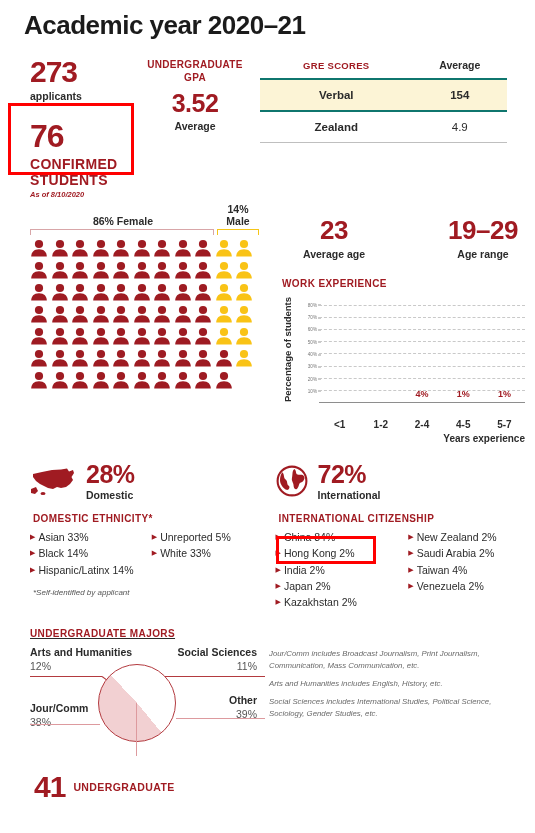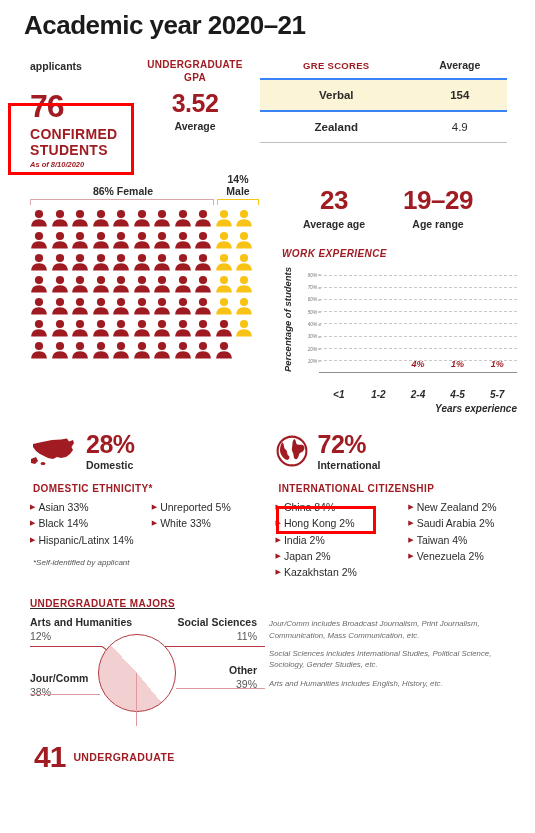--- a/index.html
+++ b/index.html
@@ -63,21 +63,21 @@
   
   table.gre { width: 100%; border-collapse: collapse; font-size: 11px; }
   table.gre th {
     font-size: 9.5px; font-weight: bold; color: #a01b22;
     letter-spacing: 0.3px; padding: 0 0 7px 0; text-transform: uppercase;
   }
   table.gre th.avg { color: #2b2b2b; font-size: 10.5px; letter-spacing: 0; text-transform: none;}
   table.gre td { padding: 9px 0; text-align: center; }
   tr.shaded { background: #fcf4d6; }
   tr.shaded td { font-weight: bold; }
-  .rule-gold { border-top: 2px solid #3b82f6; }
+  .rule-gold { border-top: 2px solid #0f766e; }
   .rule-grey { border-top: 1.5px solid #bfbfbf; }
   td.label-cell { font-weight: bold; font-size: 11.5px; }
   td.val-cell { font-weight: normal; font-size: 11.5px; }
 
   
   .mid-row { display: flex; padding: 14px 0 0 0; }
   .col-people { width: 262px; padding-left: 30px; }
   .col-age { flex: 1; }
 
   .gender-legend { display: flex; align-items: flex-end; font-size: 10.5px;
@@ -88,27 +88,27 @@
   .brk { height: 6px; }
   .brk-f { width: 184px; border: 1.5px solid #d8a6a8; border-bottom: none; }
   .brk-m { width: 42px; border: 1.5px solid #f5c518; border-bottom: none; margin-left: 3px; }
 
   .people-grid { margin-top: 4px; }
   .people-row { display: flex; height: 22px; }
   .person { width: 20.5px; height: 20px; }
   .person svg { display: block; }
 
   
-  .age-wrap { display: flex; padding-left: 20px; padding-top: 2px; }
+  .age-wrap { display: flex; padding-left: 20px; padding-top: 2px; justify-content: space-between; }
   .age-item { width: 104px; text-align: center; }
   .age-num { font-size: 26px; font-weight: bold; color: #a01b22; letter-spacing: -0.5px; }
   .age-lbl { font-size: 10.5px; font-weight: bold; color: #2b2b2b; margin-top: 2px;}
 
   
-  .we-wrap { padding: 18px 18px 0 20px; font-style: italic; }
+  .we-wrap { padding: 18px 10px 0 20px; }
   .we-title { font-size: 10px; font-weight: bold; color: #a01b22;
               letter-spacing: 0.4px; margin-bottom: 6px; }
   .chart-box { display: flex; height: 120px; }
   .y-axis-title {
     writing-mode: vertical-rl; transform: rotate(180deg);
     font-size: 9.5px; font-weight: bold; color: #2b2b2b;
     text-align: center; width: 13px; height: 108px;
   }
   .y-ticks { width: 24px; height: 108px; position: relative; }
   .y-tick { position: absolute; right: 2px; font-size: 4.6px; color: #777;
@@ -189,20 +189,21 @@
 </head>
 <body>
 
 <div class="page">
 
   <div class="page-title">Academic year 2020–21</div>
 
   <div class="top-row">
 
     <div class="col-applicants">
+      <div class="big-num">273</div>
       <div class="sub-label" style="margin-top:3px">applicants</div>
 
       <div style="margin-top:17px">
         <div class="big-num" style="font-size:32px">76</div>
         <div class="cap-head" style="margin-top:4px">CONFIRMED</div>
         <div class="cap-head">STUDENTS</div>
         <div style="font-size:7.5px;font-style:italic;font-weight:bold;color:#a01b22;margin-top:2px">As of 8/10/2020</div>
       </div>
       <div class="highlight-box" id="hl-confirmed"></div>
     </div>
@@ -897,22 +898,22 @@
         <div class="leader pink" style="left:146px;top:72px;width:89px"></div>
 
         <div class="pie"></div>
 
         <div class="leader pink" style="left:106px;top:57px;width:1px;height:53px"></div>
       </div>
     </div>
 
     <div class="majors-right" id="major-notes">
         <div class="note">Jour/Comm includes Broadcast Journalism, Print Journalism, Communication, Mass Communication, etc.</div>
+        <div class="note">Arts and Humanities includes English, History, etc.</div>
         <div class="note">Social Sciences includes International Studies, Political Science, Sociology, Gender Studies, etc.</div>
-        <div class="note">Arts and Humanities includes English, History, etc.</div>
       </div>
   </div>
 
   <div class="inst-row">
     <div class="inst-num">41</div>
     <div>
       <div class="inst-txt">UNDERGRADUATE</div>
     </div>
   </div>
 

